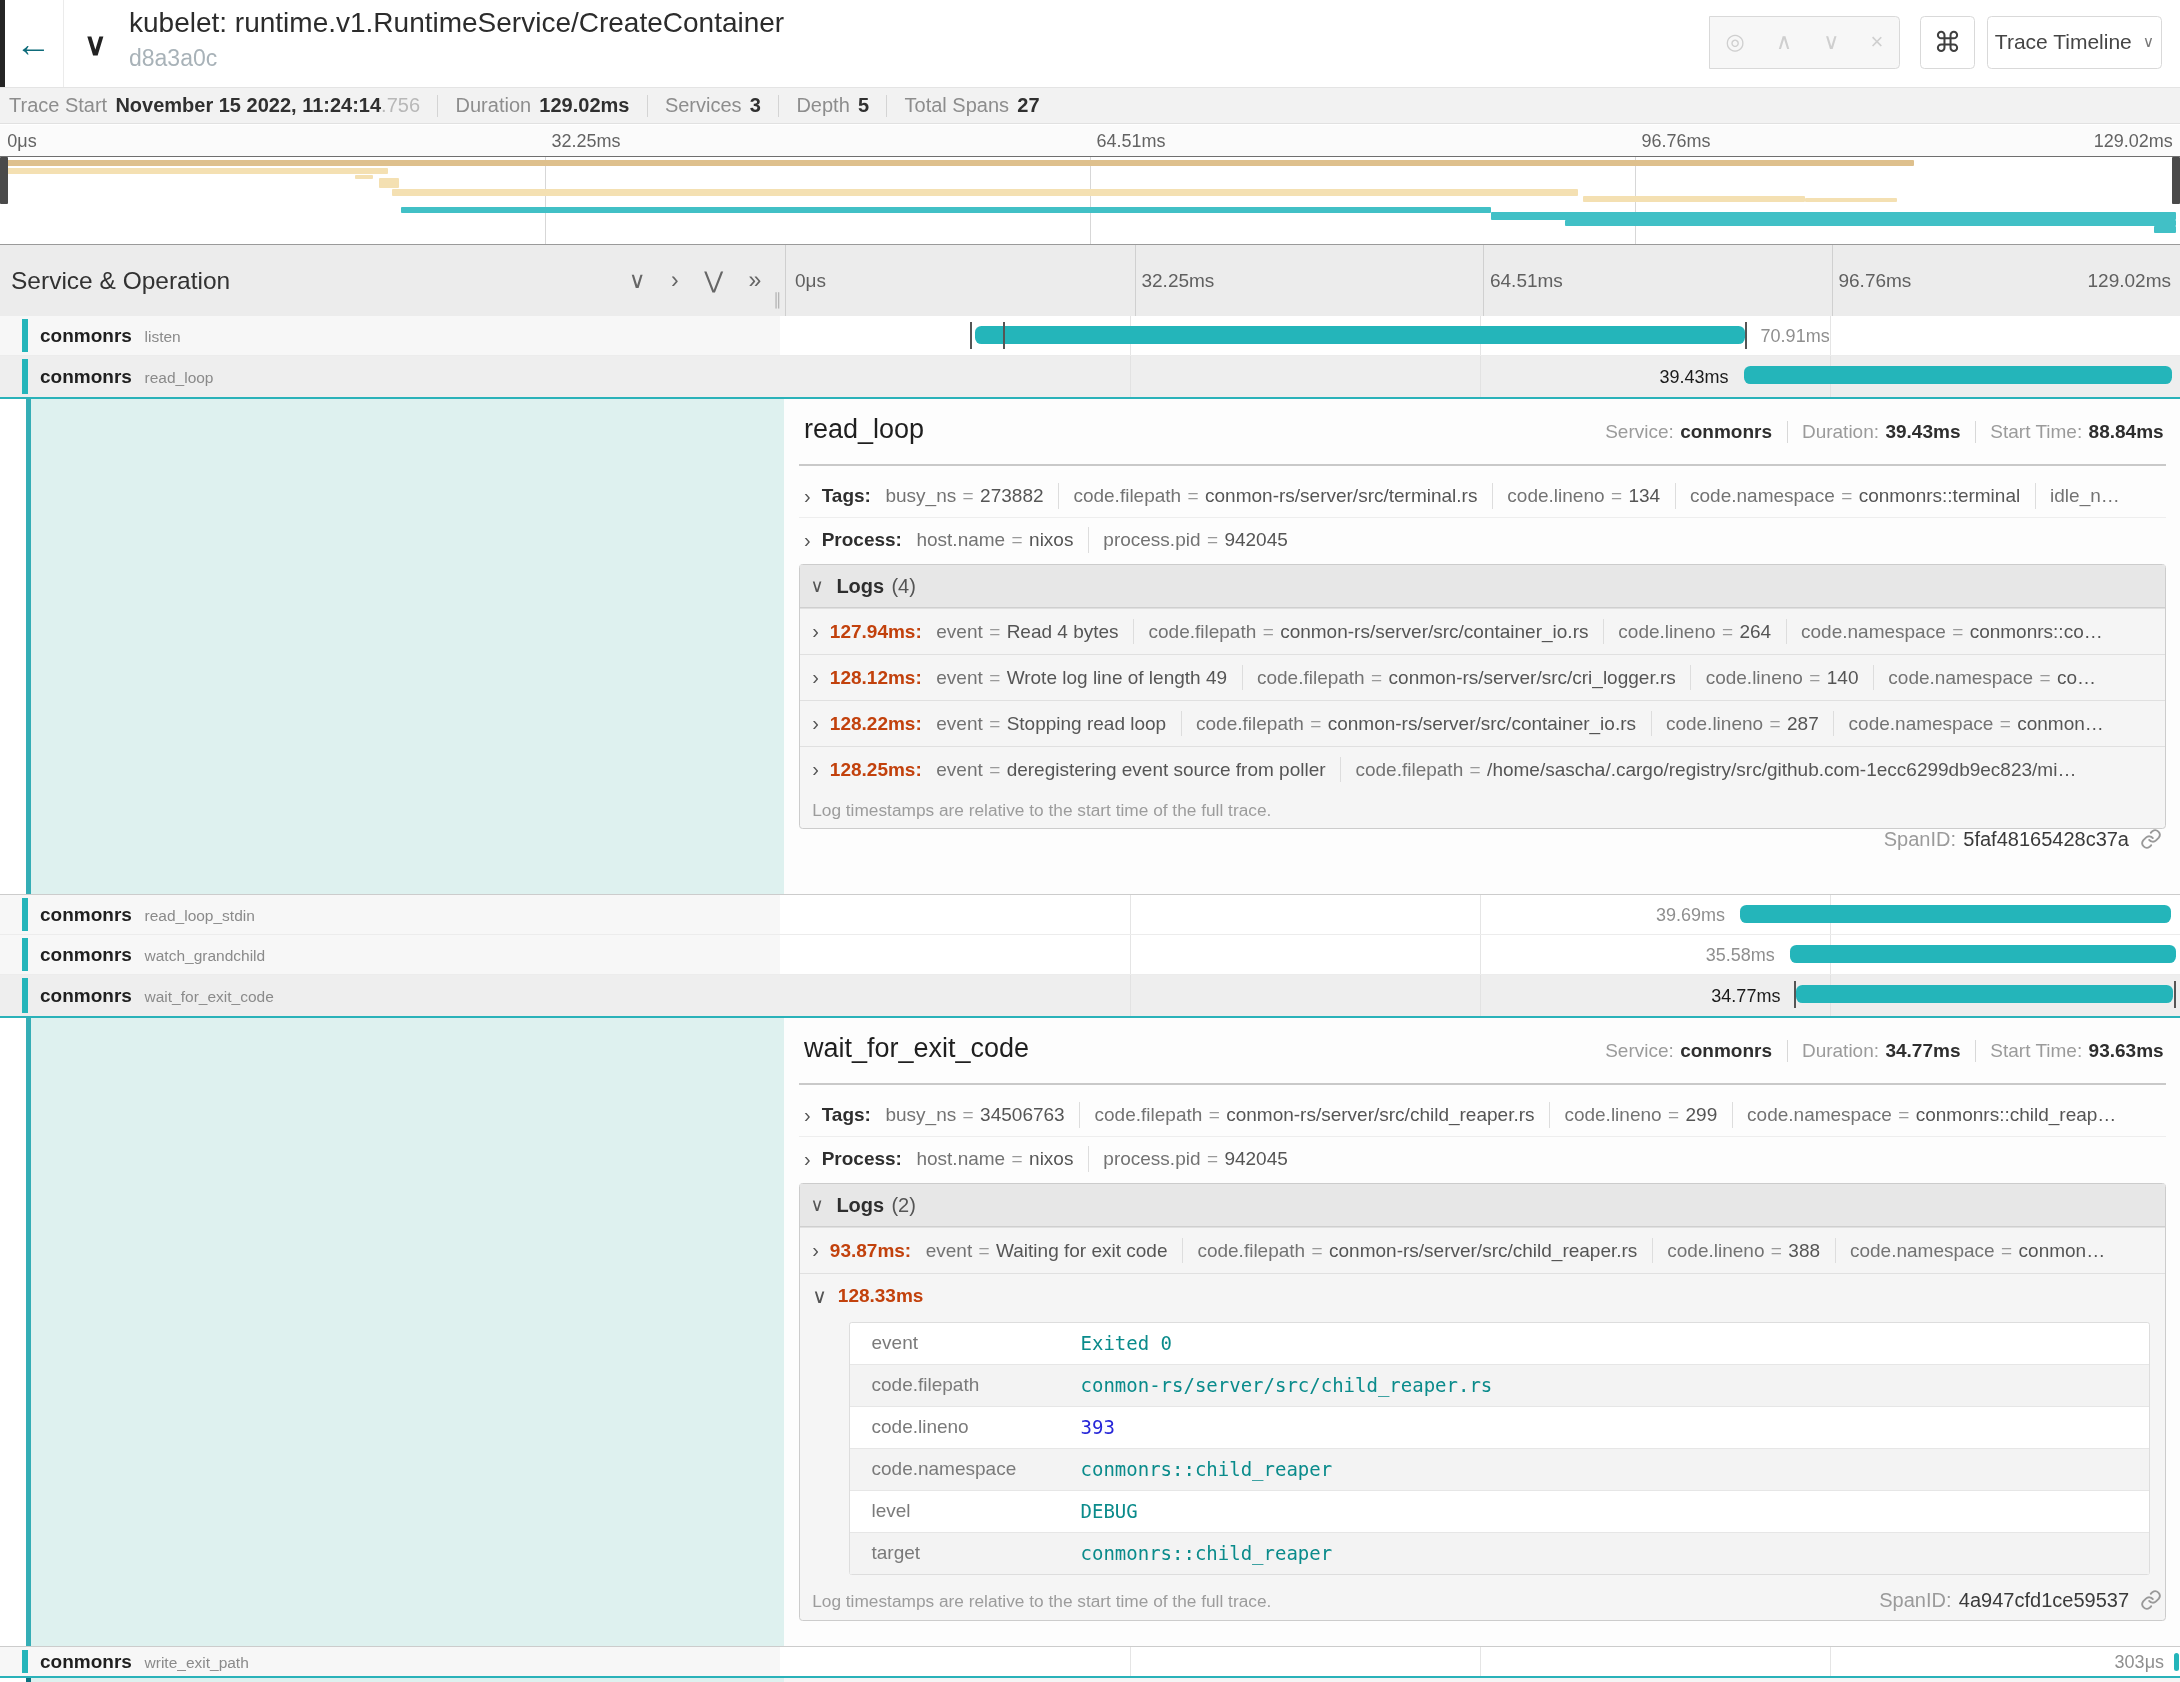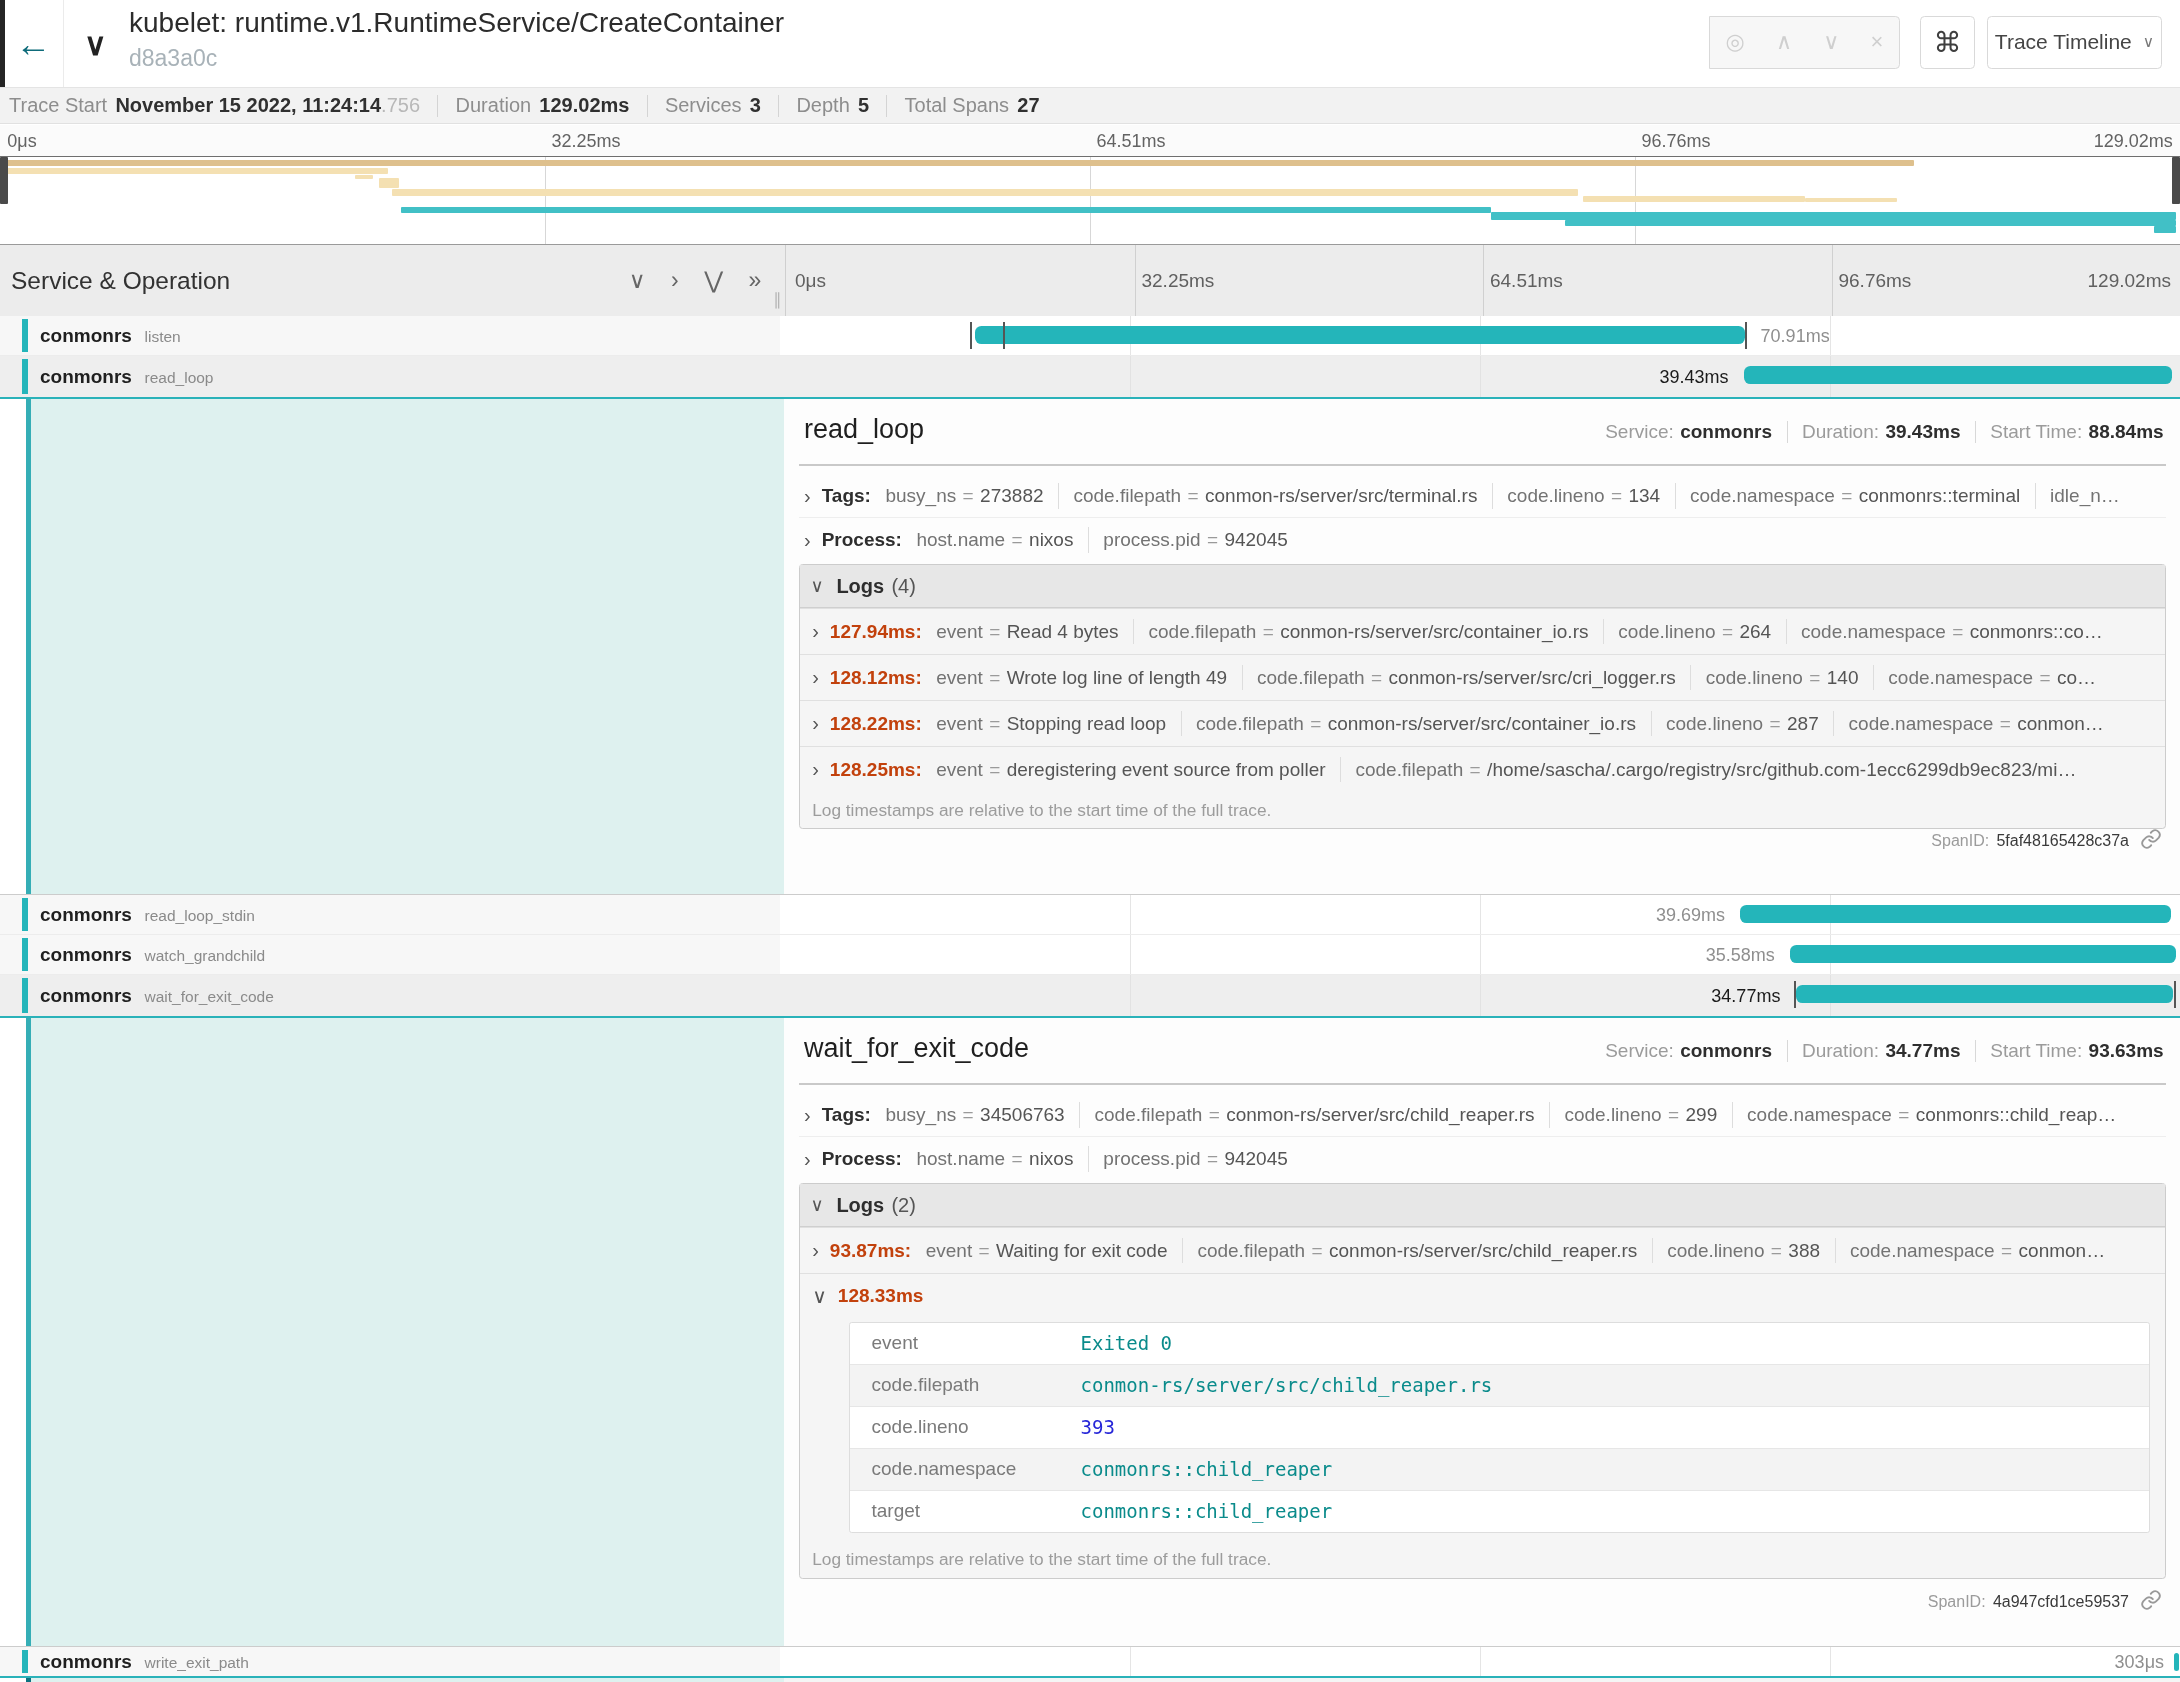--- a/index.html
+++ b/index.html
@@ -104,21 +104,21 @@
   .log-row .chev{color:#555;font-size:20px;margin:0 11px 0 12.7px;}
   .log-row .ts{font-weight:bold;color:#c2410c;margin-right:14.5px;white-space:nowrap;}
   .log-note{display:flex;align-items:center;height:36px;padding-left:12.7px;font-size:17.3px;color:#9c9c9c;}
   .kvtable{margin:3.6px 14.5px 9px 49px;background:#fff;border:0.9px solid #ddd;border-radius:2.7px;}
   .kvt-row{display:flex;align-items:center;height:41px;font-size:19px;border-top:0.9px solid #e6e6e6;}
   .kvt-row:first-child{border-top:none;}
   .kvt-row:nth-child(even){background:#f3f3f3;}
   .kvt-k{width:209px;flex:none;padding-left:22px;color:#7a7a7a;}
   .kvt-v{font-family:"DejaVu Sans Mono",monospace;color:#0a8b8b;}
   .kvt-v.num{color:#2727d8;}
-  .spanid{position:absolute;right:18px;display:flex;align-items:flex-end;font-size:16px;color:#9b9b9b;}
+  .spanid{position:absolute;right:18px;display:flex;align-items:flex-start;font-size:20px;color:#9b9b9b;}
   .spanid b{color:#3a3a3a;font-weight:normal;margin-left:7.3px;}
   .spanid svg{margin-left:11px;cursor:pointer;}
   .sp0{top:429px;}
   .sp1{top:571px;}
 
   .bstrip{position:relative;height:4.5px;}
   .bs1{position:absolute;left:25.5px;width:5.5px;top:0;bottom:0;background:#0d7280;}
   .bs2{position:absolute;left:31px;width:753px;top:0;bottom:0;background:#def1ef;}
   .bs3{position:absolute;left:784px;right:0;top:0;bottom:0;background:#f5f5f5;}
 </style>
@@ -584,20 +584,24 @@
               </div>
             <div class="kvt-row">
                 <span class="kvt-k">code.lineno</span>
                 <span class="kvt-v num">393</span>
               </div>
             <div class="kvt-row">
                 <span class="kvt-k">code.namespace</span>
                 <span class="kvt-v">conmonrs::child_reaper</span>
               </div>
             <div class="kvt-row">
+                <span class="kvt-k">level</span>
+                <span class="kvt-v">DEBUG</span>
+              </div>
+            <div class="kvt-row">
                 <span class="kvt-k">target</span>
                 <span class="kvt-v">conmonrs::child_reaper</span>
               </div>
           </div>
           <div class="log-note">Log timestamps are relative to the start time of the full trace.</div>
         </div>
 
         <div class="spanid sp1">
           <span>SpanID:</span>
           <b>4a947cfd1ce59537</b>

